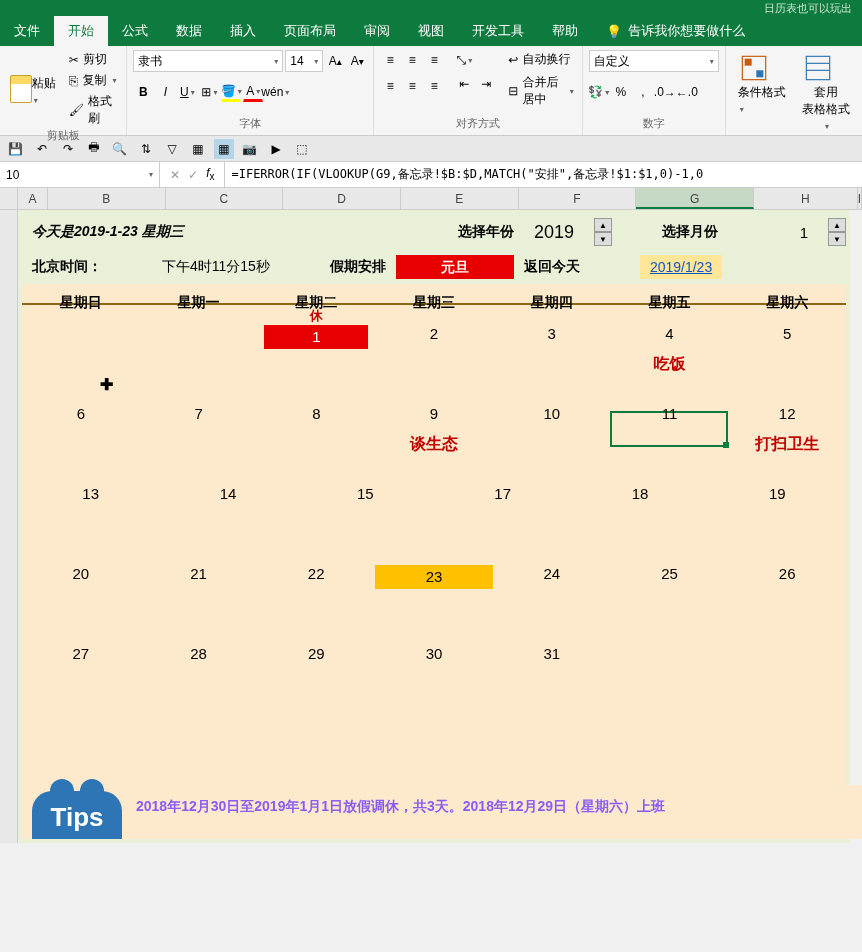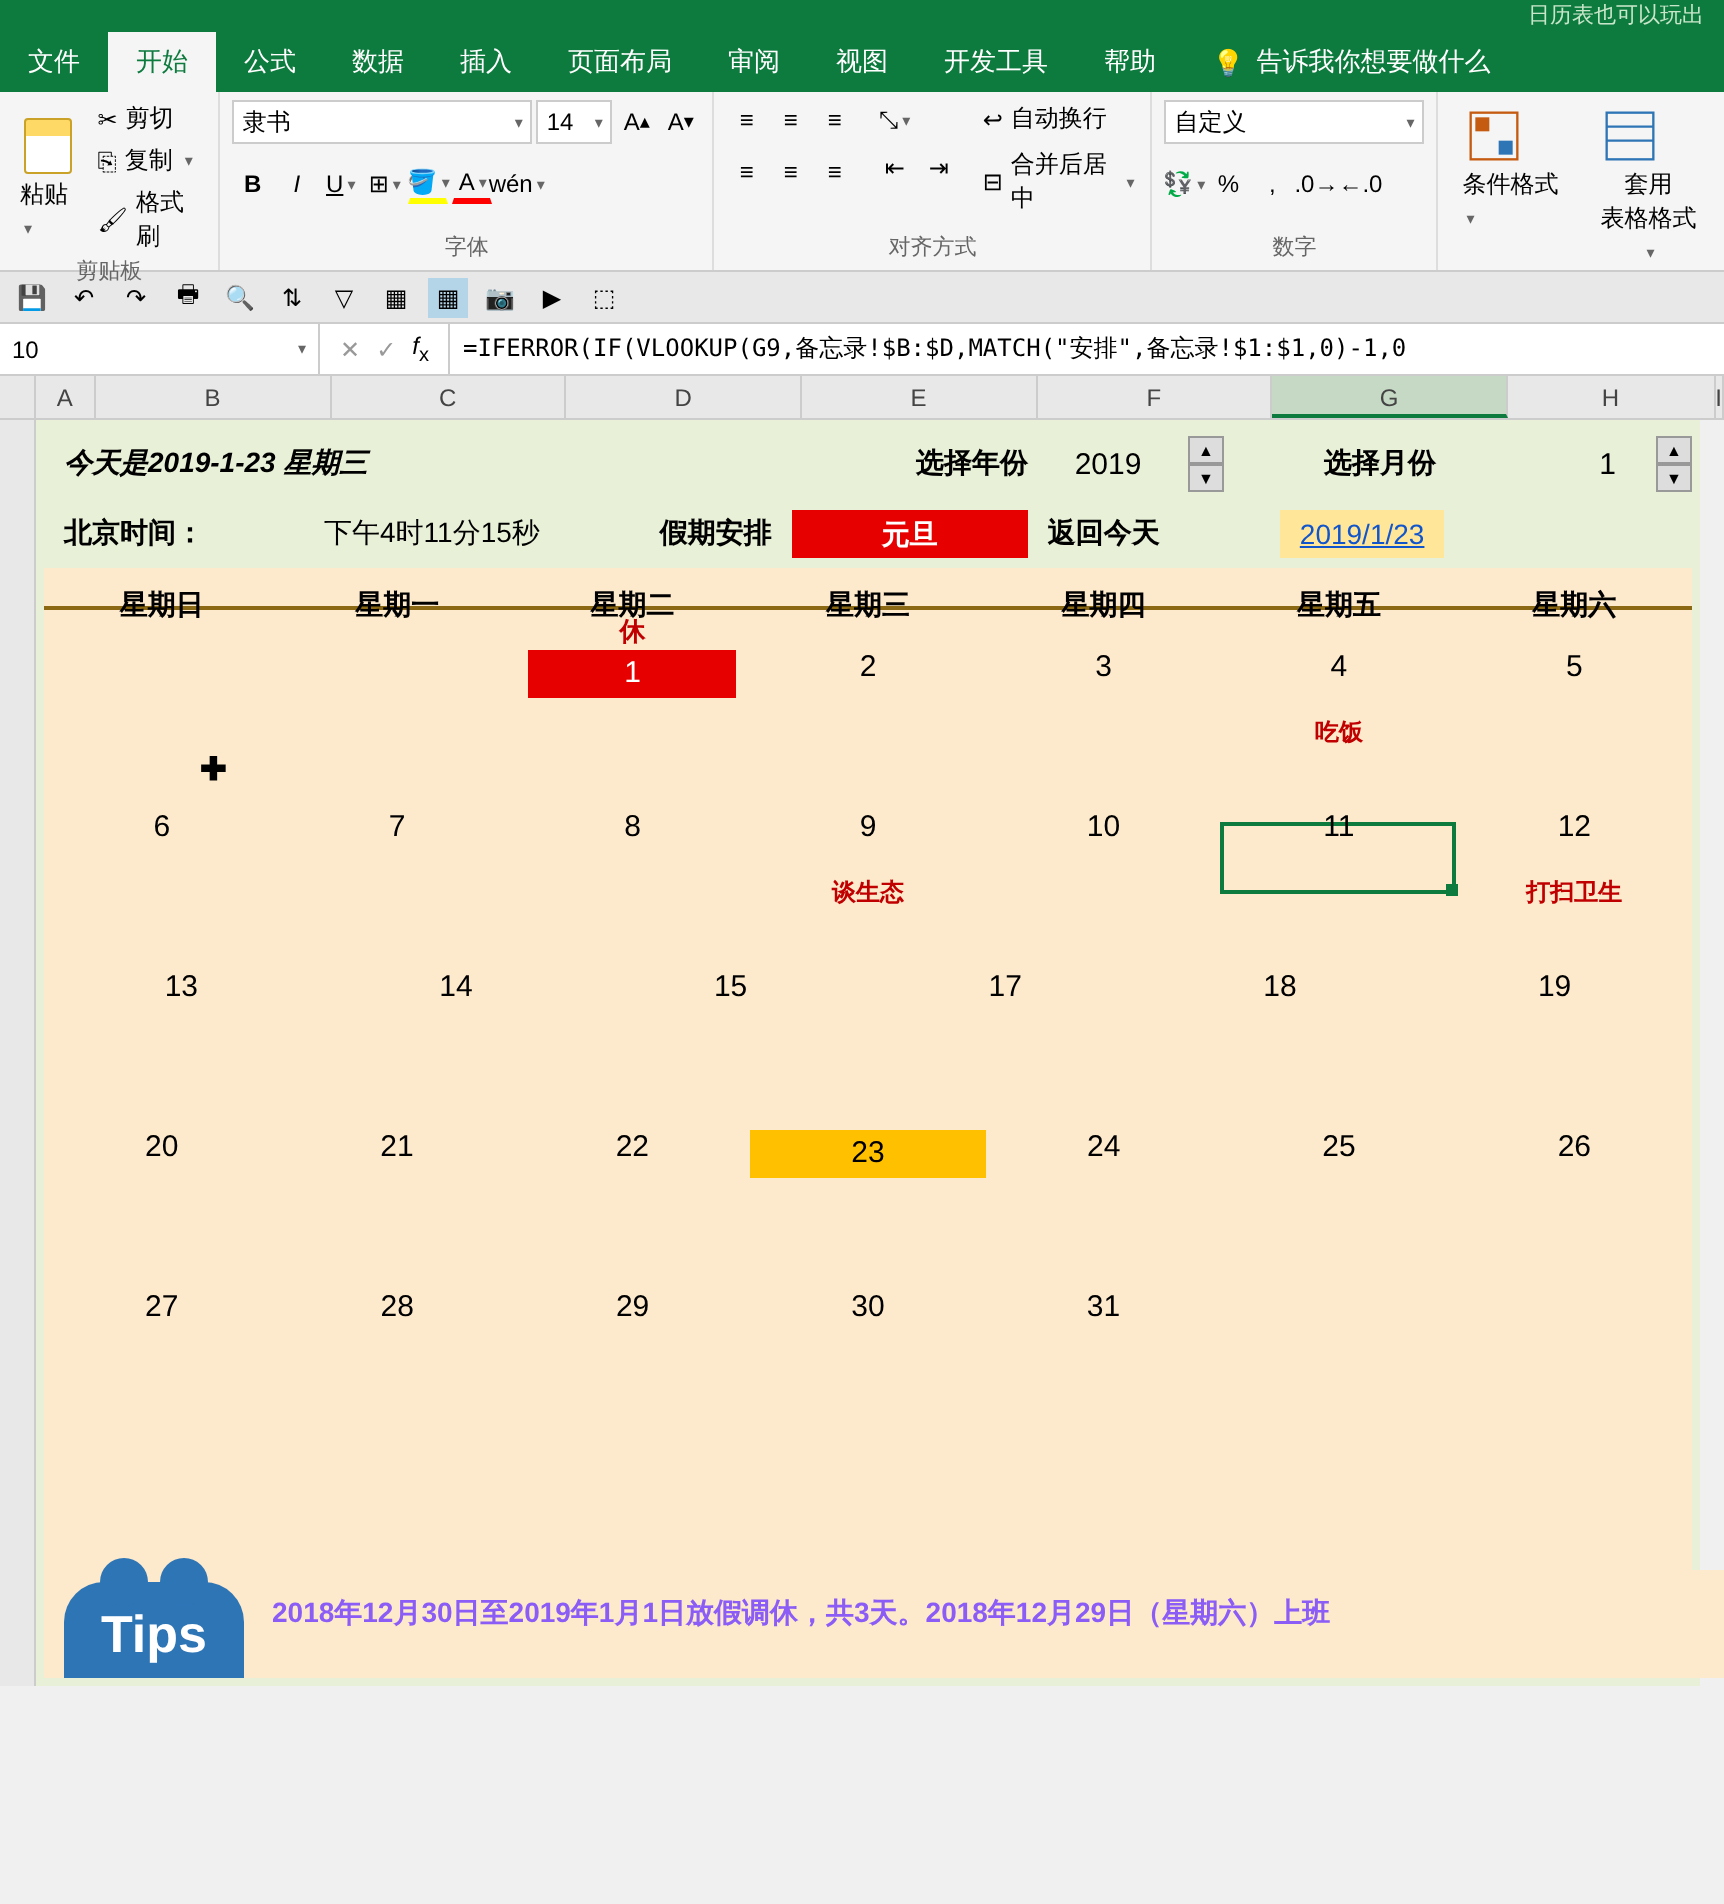--- a/index.html
+++ b/index.html
@@ -5,21 +5,21 @@
 * { box-sizing: border-box; margin: 0; padding: 0; }
 body { font-family: "Microsoft YaHei", sans-serif; font-size: 12px; background: #f0f0f0; width: 862px; overflow: hidden; }
 .titlebar { background: #0d7a3e; color: #c8e6c9; height: 16px; text-align: right; padding-right: 10px; font-size: 11px; line-height: 16px; }
 .ribbon-tabs { background: #0d7a3e; display: flex; height: 30px; align-items: flex-end; }
 .ribbon-tab { padding: 6px 14px; color: white; font-size: 13px; cursor: pointer; }
 .ribbon-tab.active { background: #f5f5f5; color: #0d7a3e; }
 .ribbon { background: #f5f5f5; display: flex; height: 90px; border-bottom: 1px solid #ccc; }
 .ribbon-group { border-right: 1px solid #ddd; padding: 4px 6px; display: flex; flex-direction: column; justify-content: space-between; }
 .ribbon-group-label { text-align: center; font-size: 11px; color: #666; }
 .ribbon-content { display: flex; gap: 4px; flex: 1; }
-.clip-col1 { display: flex; flex-direction: column; align-items: center; justify-content: center; padding: 0 4px; }
+.clip-col1 { display: flex; flex-direction: row; align-items: center; justify-content: center; padding: 0 4px; }
 .clip-icon { width: 24px; height: 28px; background: linear-gradient(#ffd966 0 30%, #fff 30%); border: 1px solid #c9a227; border-radius: 2px; }
 .clip-col2 { display: flex; flex-direction: column; gap: 2px; font-size: 12px; }
 .clip-row { display: flex; align-items: center; gap: 4px; padding: 1px 2px; cursor: pointer; }
 .font-top { display: flex; gap: 2px; align-items: center; }
 .font-name { border: 1px solid #ccc; background: white; width: 150px; height: 22px; padding: 0 4px; font-size: 12px; display: flex; align-items: center; justify-content: space-between; }
 .font-size { border: 1px solid #ccc; background: white; width: 38px; height: 22px; padding: 0 4px; font-size: 12px; display: flex; align-items: center; justify-content: space-between; }
 .font-btn { width: 20px; height: 20px; display: flex; align-items: center; justify-content: center; cursor: pointer; border: 1px solid transparent; }
 .font-bot { display: flex; gap: 2px; align-items: center; margin-top: 6px; }
 .dd { font-size: 8px; color: #666; margin-left: 2px; }
 .align-grid { display: grid; grid-template-columns: repeat(3, 20px); gap: 2px; }
@@ -50,21 +50,21 @@
 .spinner div { width: 18px; height: 14px; background: #ddd; border: 1px solid #999; display: flex; align-items: center; justify-content: center; font-size: 8px; cursor: pointer; }
 .cal-row2 { display: flex; align-items: center; height: 34px; gap: 10px; padding-left: 10px; font-size: 14px; }
 .holiday-cell { background: #e60000; color: white; width: 118px; height: 24px; text-align: center; line-height: 24px; font-weight: bold; }
 .return-link { background: #ffe699; color: #1155cc; text-decoration: underline; padding: 4px 10px; }
 .calendar { background: #fde9cb; width: 824px; }
 .cal-head { display: flex; height: 21px; border-bottom: 2px solid #8b6914; }
 .cal-head div { flex: 1; text-align: center; line-height: 36px; font-weight: bold; font-size: 14px; }
 .cal-body { position: relative; }
 .cal-week { display: flex; height: 80px; }
 .cal-cell { flex: 1; text-align: center; position: relative; font-size: 15px; padding-top: 20px; }
-.cal-cell .note { color: #c00000; font-weight: bold; font-size: 12px; position: absolute; bottom: 10px; left: 0; right: 0; }
+.cal-cell .note { color: #c00000; font-weight: bold; font-size: 16px; position: absolute; bottom: 10px; left: 0; right: 0; }
 .cal-cell .rest { color: #c00000; font-weight: bold; position: absolute; top: 2px; left: 0; right: 0; font-size: 13px; }
 .day1 { background: #e60000; color: white; display: inline-block; width: 104px; line-height: 24px; }
 .day23 { background: #ffc000; display: inline-block; width: 118px; line-height: 24px; }
 .sel-cell { position: absolute; border: 2px solid #0d7a3e; width: 118px; height: 36px; left: 588px; top: 106px; pointer-events: none; }
 .sel-handle { position: absolute; right: -3px; bottom: -3px; width: 6px; height: 6px; background: #0d7a3e; }
 .cursor-plus { position: absolute; left: 78px; top: 70px; font-size: 16px; font-weight: bold; pointer-events: none; }
 .tips-area { display: flex; background: #fde9cb; width: 841px; padding-top: 6px; }
 .tips-badge { width: 110px; display: flex; align-items: flex-end; justify-content: center; }
 .tips-shape { background: #2e75b6; color: white; font-family: Arial; font-weight: bold; font-size: 26px; width: 90px; height: 48px; border-radius: 20px 20px 0 0; text-align: center; line-height: 52px; position: relative; }
 .tips-shape::before { content: ""; position: absolute; top: -12px; left: 18px; width: 24px; height: 24px; background: #2e75b6; border-radius: 50%; }
@@ -276,21 +276,21 @@
 </div>
 
 <div class="sheet-area">
   <div class="row-headers"></div>
   <div class="sheet">
     <div class="cal-bg">
       <div class="cal-top">
         <div class="cal-today">今天是2019-1-23 星期三</div>
         <div style="flex:1"></div>
         <div class="cal-label">选择年份</div>
-        <div style="width:60px;text-align:center;font-size:15px">2019</div>
+        <div style="width:60px;text-align:center;font-size:18px">2019</div>
         <div class="spinner">
             <div>▲</div>
             <div>▼</div>
           </div>
         <div style="width:30px"></div>
         <div class="cal-label">选择月份</div>
         <div style="width:90px;text-align:right;font-size:15px;padding-right:10px">1</div>
         <div class="spinner">
             <div>▲</div>
             <div>▼</div>

